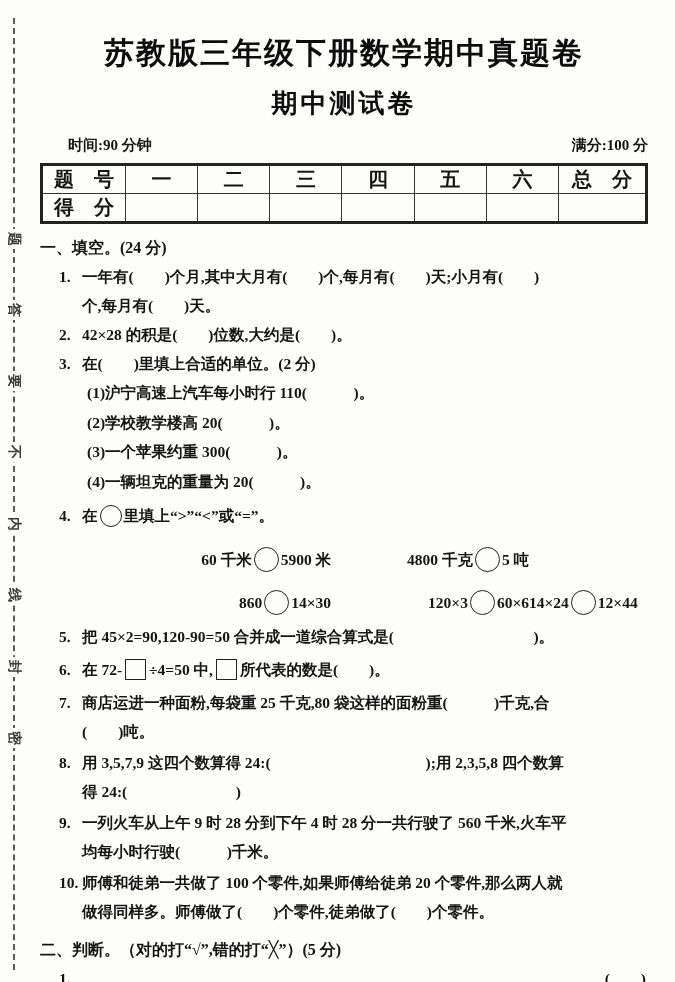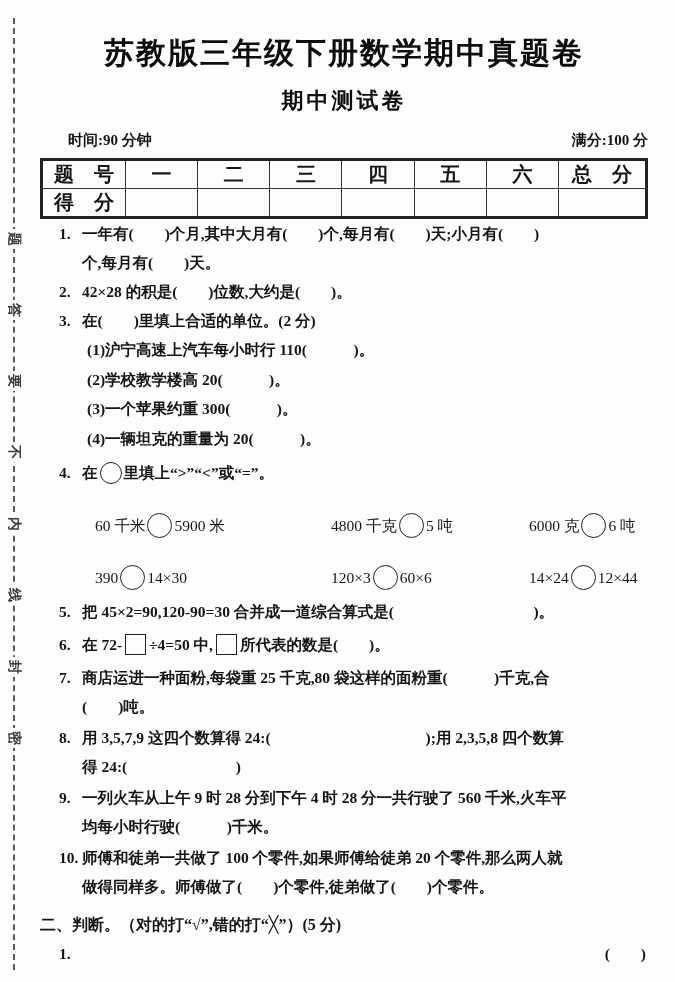--- a/index.html
+++ b/index.html
@@ -19,21 +19,21 @@
     background: #fdfdfc; color: #3a3a3a; font-size: 14px; line-height: 22px;
     text-align: center; font-weight: 600; transform: rotate(90deg);
   }
   
   .content { position: absolute; left: 40px; top: 13px; width: 608px; }
   .title {
     margin-top: 20px; text-align: center; font-size: 30px; font-weight: 800;
     letter-spacing: 2px; color: #0d0d0d;
   }
   .subtitle {
-    margin-top: 12px; text-align: center; font-size: 22px; font-weight: 800;
+    margin-top: 12px; text-align: center; font-size: 26px; font-weight: 800;
     letter-spacing: 3px; color: #0d0d0d;
   }
   .meta-row {
     display: flex; justify-content: space-between; margin-top: 15px;
     font-size: 15px; font-weight: 700; margin-left: 28px;
   }
   
   table.score {
     width: 100%; margin-top: 8px; border-collapse: collapse;
     border: 3px solid #222; font-size: 20px; font-weight: 600;
@@ -53,21 +53,21 @@
   .circle {
     display: inline-block; width: 25px; height: 25px; border: 1.7px solid #222;
     border-radius: 50%; vertical-align: -7px; margin: 0 2px; background: #fdfdfc;
   }
   .circle.small { width: 22px; height: 22px; vertical-align: -6px; }
   .sqbox {
     display: inline-block; width: 21px; height: 21px; border: 1.7px solid #222;
     vertical-align: -5px; margin: 0 3px; background: #fdfdfc;
   }
   .q4-head { padding-left: 19px; margin-top: 3px; line-height: 33px; font-size: 15.5px; font-weight: 600; display: flex; }
-  .q4-row { display: flex; padding-left: 55px; margin-top: 21px; line-height: 31px; font-size: 15.5px; font-weight: 400; }
+  .q4-row { display: flex; padding-left: 55px; margin-top: 12px; line-height: 31px; font-size: 15.5px; font-weight: 700; text-align: right; }
   .q4-item { white-space: pre-wrap; }
   .q4-item.c1 { width: 236px; flex: 0 0 auto; }
   .q4-item.c2 { width: 198px; flex: 0 0 auto; }
   .q5 { margin-top: 4px; }
   .q6 { margin-top: 3px; line-height: 32px; }
   .judge-row { display: flex; padding-left: 19px; line-height: 30px; font-size: 15.5px; font-weight: 600; }
   .judge-row .bracket { margin-left: auto; white-space: pre-wrap; padding-right: 2px; }
   .mt2 { margin-top: 2px; }
 </style>
 </head>
@@ -114,20 +114,21 @@
         <td></td>
         <td></td>
         <td></td>
         <td></td>
         <td></td>
         <td></td>
       </tr>
       </tbody>
     </table>
 
+    <div class="sec-heading">一、填空。(24 分)</div>
 
     <div class="q">
       <span class="num">1.</span>
       <span class="txt">一年有(　　)个月,其中大月有(　　)个,每月有(　　)天;小月有(　　)
 个,每月有(　　)天。</span>
     </div>
 
     <div class="q">
       <span class="num">2.</span>
       <span class="txt">42×28 的积是(　　)位数,大约是(　　)。</span>
@@ -142,31 +143,30 @@
     <div class="sub">(3)一个苹果约重 300(　　　)。</div>
     <div class="sub">(4)一辆坦克的重量为 20(　　　)。</div>
 
     <div class="q4-head">
       <span class="num" style="min-width:23px;font-weight:800">4.</span>
       <span><span>在</span><span class="circle small"></span><span>里填上“&gt;”“&lt;”或“=”。</span></span>
     </div>
     <div class="q4-row">
       <span class="q4-item c1"><span>60 千米</span><span class="circle"></span><span>5900 米</span></span>
       <span class="q4-item c2"><span>4800 千克</span><span class="circle"></span><span>5 吨</span></span>
-      <span class="q4-item"><span>6000 克</span><span class="circle"></span><span>6 吨</span></span>
     </div>
     <div class="q4-row">
-      <span class="q4-item c1"><span>390</span><span class="circle"></span><span>14×30</span></span>
+      <span class="q4-item c1"><span>860</span><span class="circle"></span><span>14×30</span></span>
       <span class="q4-item c2"><span>120×3</span><span class="circle"></span><span>60×6</span></span>
       <span class="q4-item"><span>14×24</span><span class="circle"></span><span>12×44</span></span>
     </div>
 
     <div class="q q5">
       <span class="num">5.</span>
-      <span class="txt">把 45×2=90,120-90=30 合并成一道综合算式是(　　　　　　　　　)。</span>
+      <span class="txt">把 45×2=90,120-90=50 合并成一道综合算式是(　　　　　　　　　)。</span>
     </div>
 
     <div class="q q6">
       <span class="num">6.</span>
       <span class="txt"><span>在 72-</span><span class="sqbox"></span><span>÷4=50 中,</span><span class="sqbox"></span><span>所代表的数是(　　)。</span></span>
     </div>
 
     <div class="q mt2">
       <span class="num">7.</span>
       <span class="txt">商店运进一种面粉,每袋重 25 千克,80 袋这样的面粉重(　　　)千克,合

